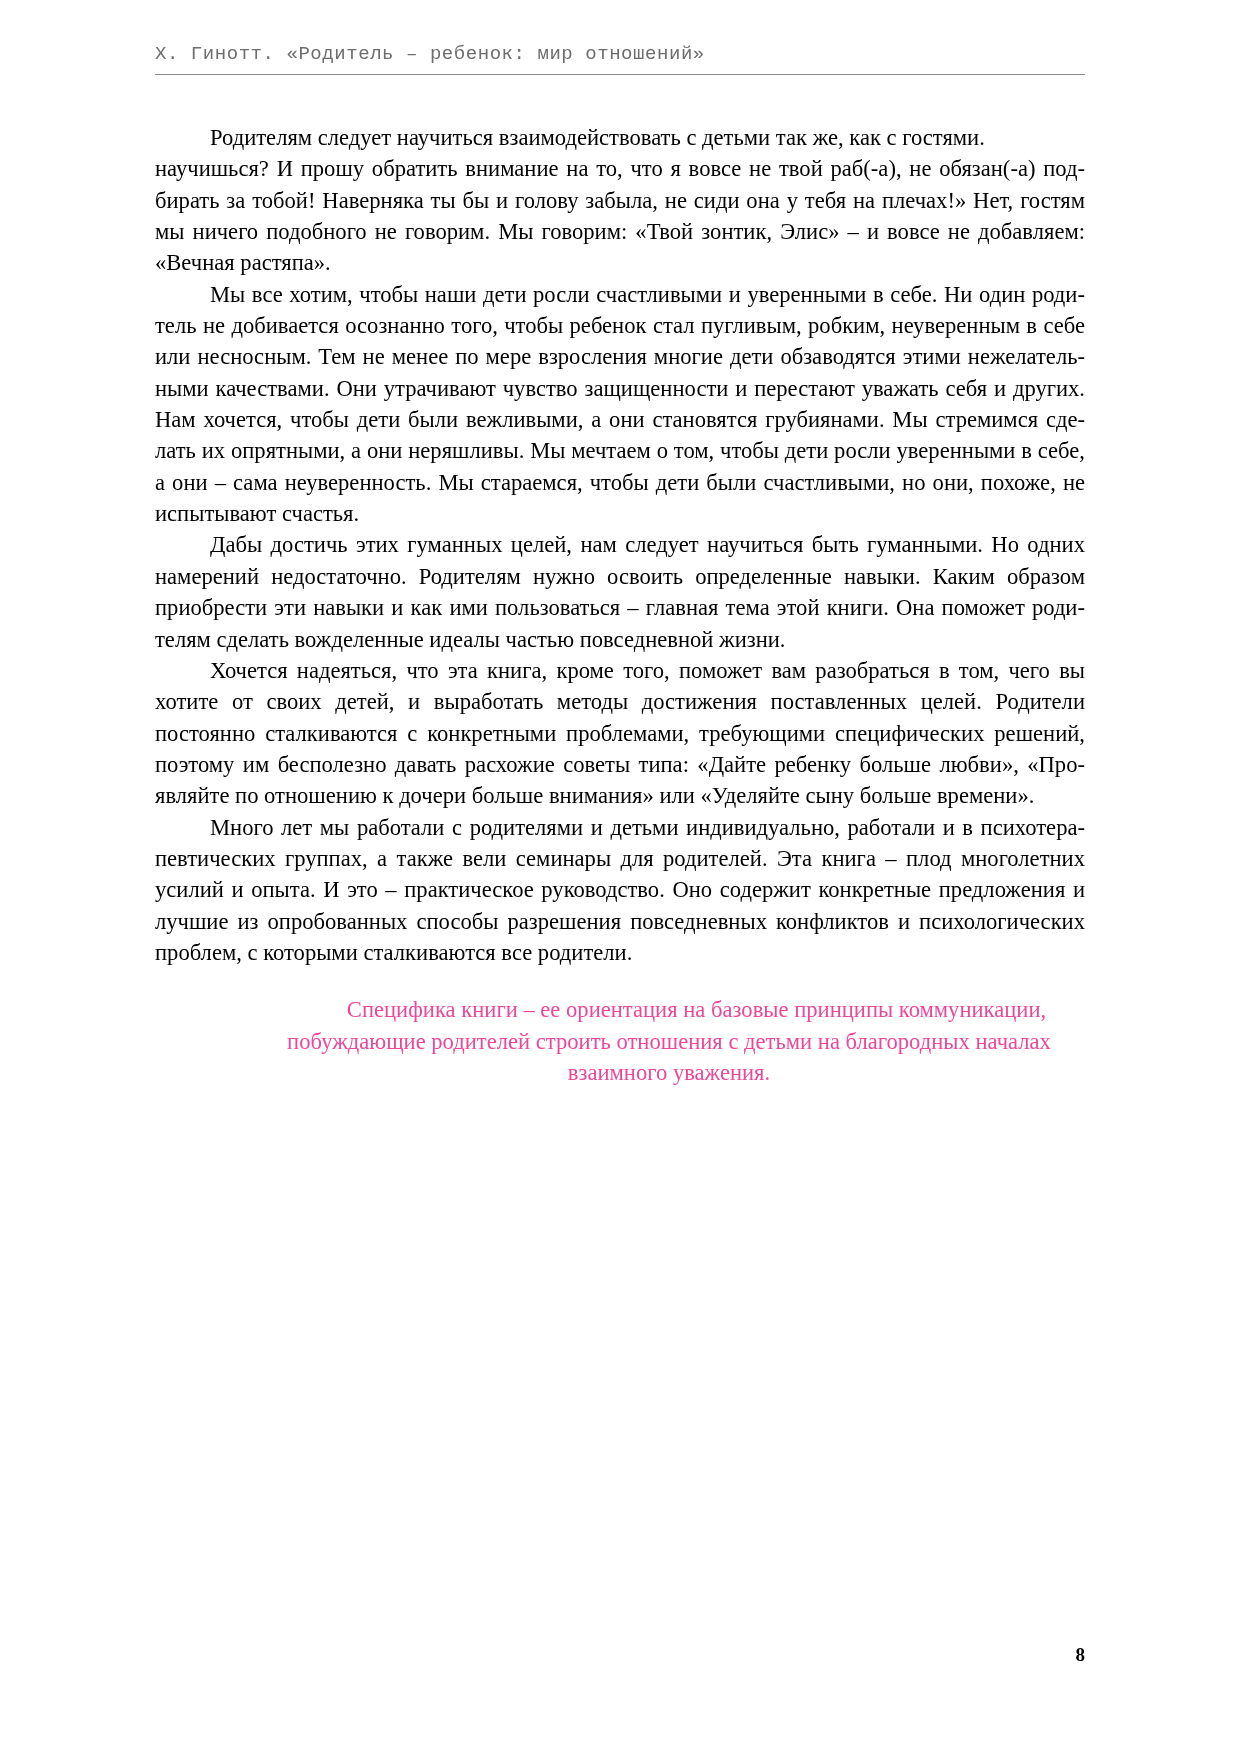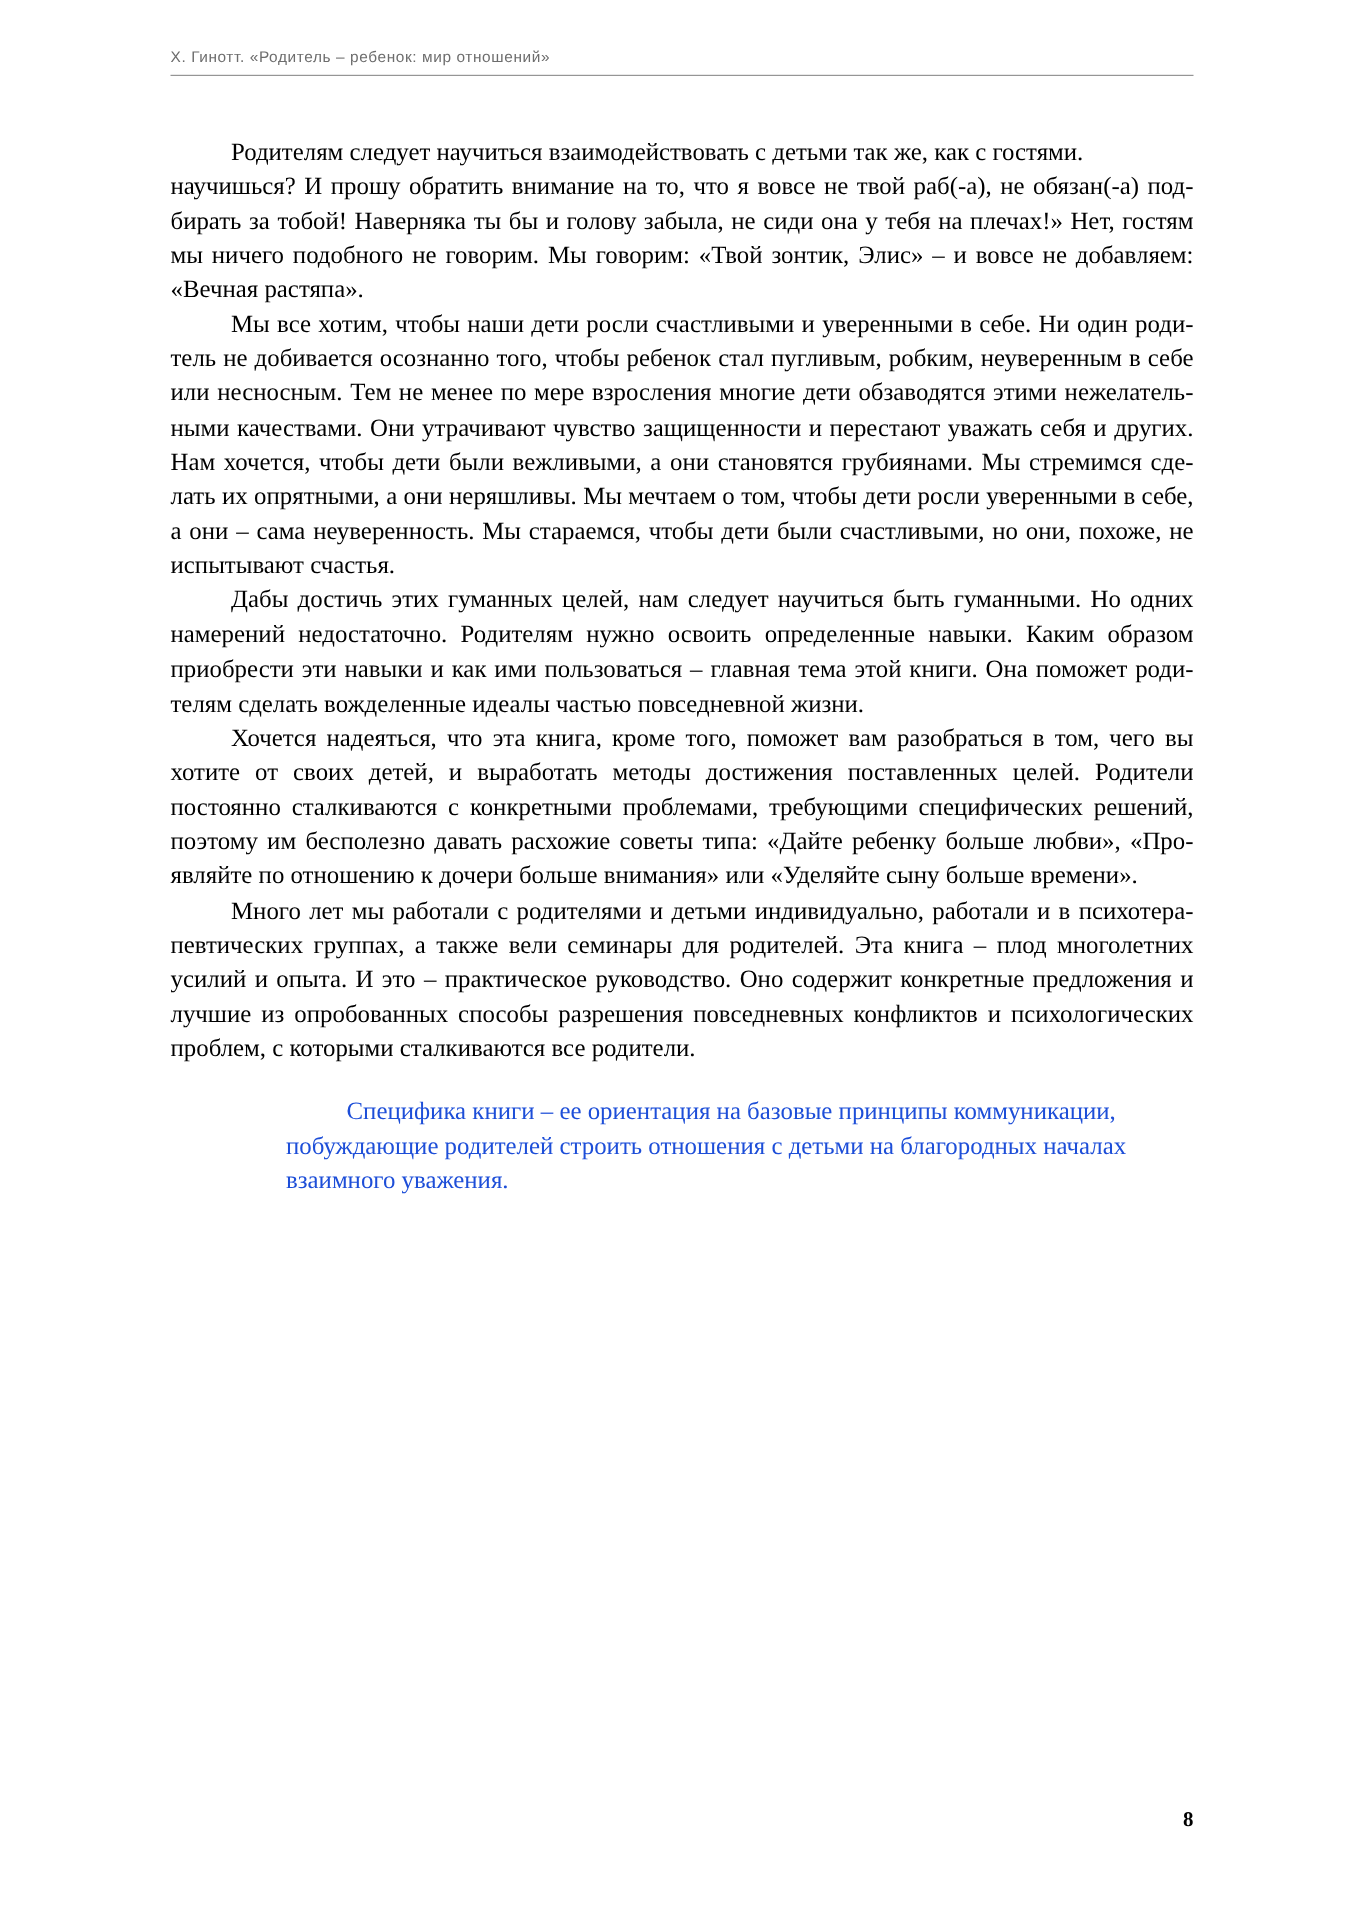--- a/index.html
+++ b/index.html
@@ -17,22 +17,22 @@
   }
 
   
   .running-head {
     position: absolute;
     left: 155px;
     top: 44px;
     width: 930px;
   }
   .running-head-text {
-    font-family: Liberation Sans, sans-serif;
-    font-size: 14px;
+    font-family: Liberation Mono, monospace;
+    font-size: 19px;
     letter-spacing: 0.55px;
     color: #6d6d6d;
     white-space: nowrap;
     line-height: 1.1;
   }
   .rule {
     margin-top: 9px;
     height: 1px;
     background: #8a8a8a;
     width: 930px;
@@ -62,22 +62,22 @@
   }
   .para.noindent {
     text-indent: 0;
   }
 
   
   .closing-block {
     font-family: "Liberation Serif", "DejaVu Serif", serif;
     font-size: 22.6px;
     line-height: 31.35px;
-    color: #1d4ed8;
-    text-align: left;
+    color: #ec4899;
+    text-align: center;
     margin: 0;
     padding: 0;
     margin-top: 26px;
     margin-left: 105px;
     width: 818px;
     text-indent: 55px;
   }
 
   
   .folio {

